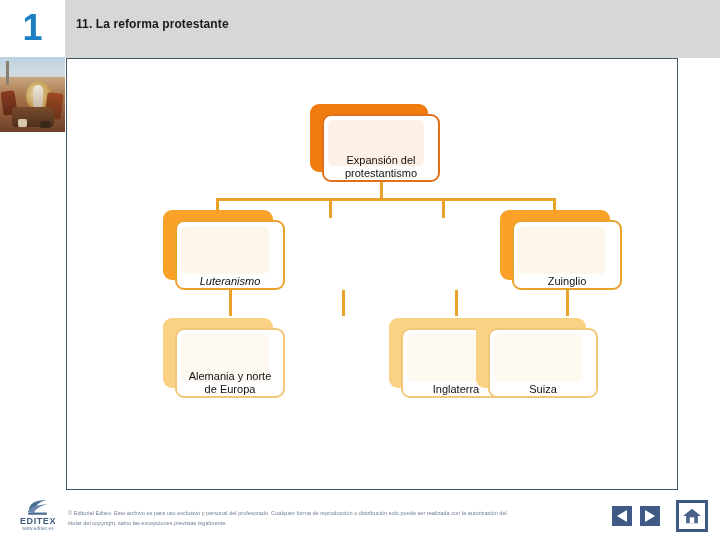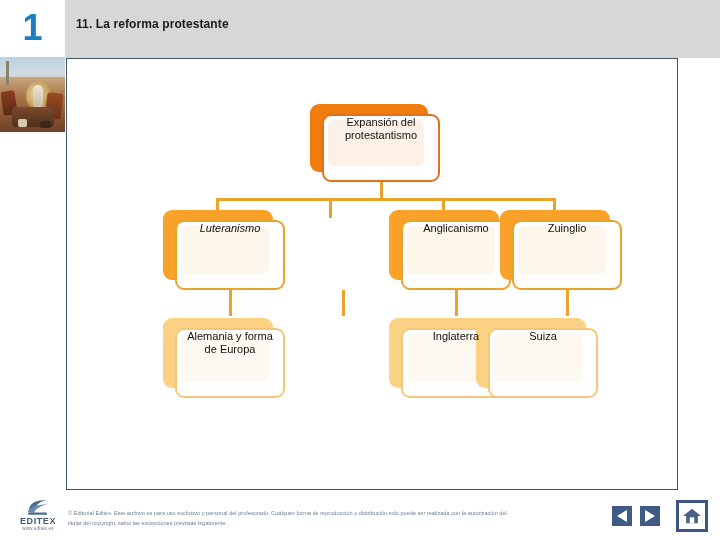--- a/index.html
+++ b/index.html
@@ -136,21 +136,21 @@
     width: 100%; height: 100%;
     border-radius: 9px;
   }
   .node .face {
     position: absolute;
     left: 12px; top: 10px;
     width: 100%; height: 100%;
     border-radius: 9px;
     box-sizing: border-box;
     display: flex;
-    align-items: flex-start;
+    align-items: flex-end;
     justify-content: center;
     text-align: center;
     line-height: 1.18;
   }
   .node .face .inner-sheen {
     position: absolute;
     left: 4px; top: 4px; right: 14px; bottom: 14px;
     border-radius: 6px;
     pointer-events: none;
   }
@@ -328,46 +328,39 @@
 
   <div class="node level1" style="left:97px; top:152px; width:110px; height:70px;font-style:italic;">
     <div class="shadow"></div>
     <div class="face">
       <div class="inner-sheen"></div>
       <div class="label">Luteranismo</div>
     </div>
   </div>
 
 
-  <div class="node level1" style="left:323px; top:152px; width:110px; height:70px;">
-    <div class="shadow"></div>
-    <div class="face">
-      <div class="inner-sheen"></div>
-      <div class="label">Anglicanismo</div>
-    </div>
-  </div>
 
   <div class="node level1" style="left:434px; top:152px; width:110px; height:70px;">
     <div class="shadow"></div>
     <div class="face">
       <div class="inner-sheen"></div>
       <div class="label">Zuinglio</div>
     </div>
   </div>
 
   <div class="connector" style="left:163px; top:232px; width:3px; height:26px;"></div>
   <div class="connector" style="left:276px; top:232px; width:3px; height:26px;"></div>
   <div class="connector" style="left:389px; top:232px; width:3px; height:26px;"></div>
   <div class="connector" style="left:500px; top:232px; width:3px; height:26px;"></div>
 
   <div class="node level2" style="left:97px; top:260px; width:110px; height:70px;">
     <div class="shadow"></div>
     <div class="face">
       <div class="inner-sheen"></div>
-      <div class="label">Alemania y forma de Europa</div>
+      <div class="label">Alemania y norte de Europa</div>
     </div>
   </div>
 
 
   <div class="node level2" style="left:323px; top:260px; width:110px; height:70px;text-decoration:underline;">
     <div class="shadow"></div>
     <div class="face">
       <div class="inner-sheen"></div>
       <div class="label">Inglaterra</div>
     </div>

